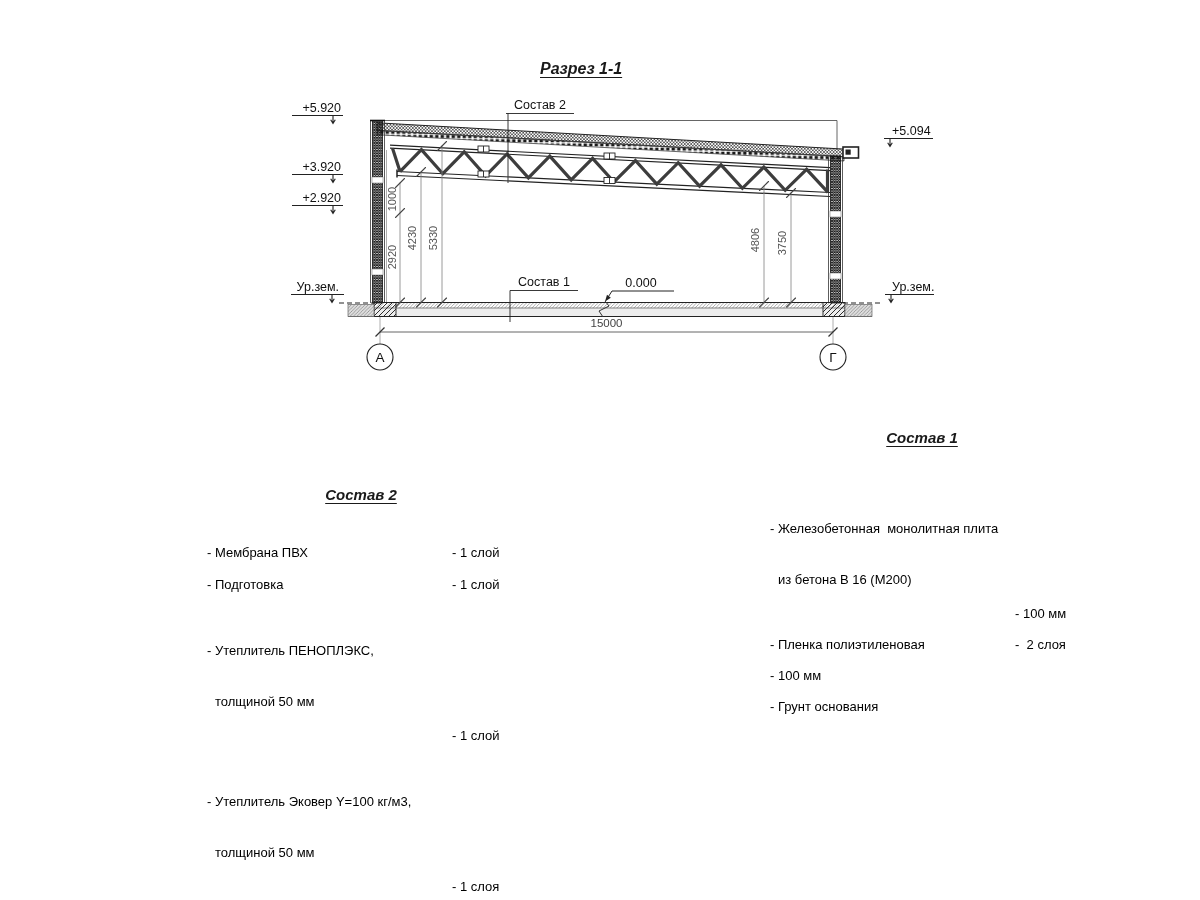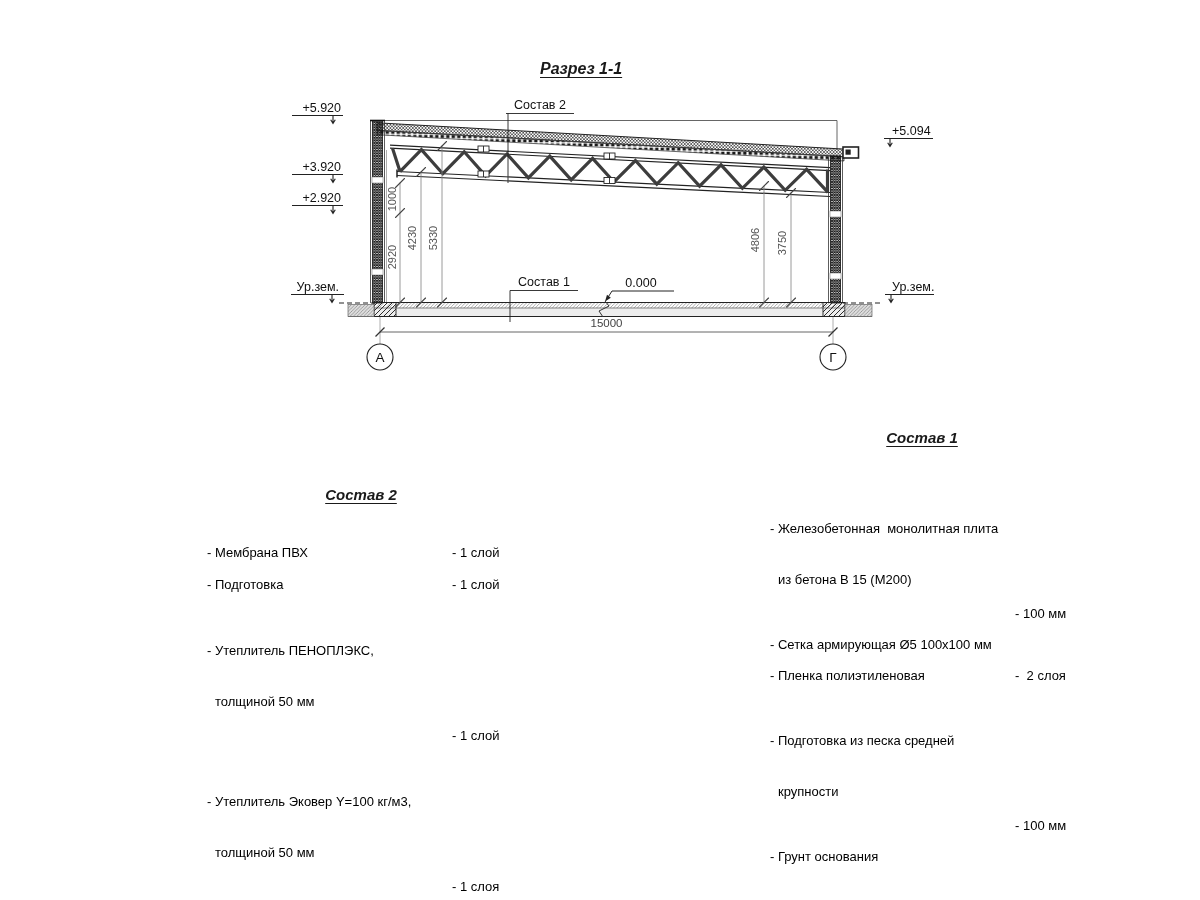--- a/index.html
+++ b/index.html
@@ -258,34 +258,27 @@
     <div class="mat-value">- 1 слоя</div>
   </div>
 
 </div>
 
 <div class="abs list-heading heading-s1">Состав 1</div>
 <div class="abs mat-list list-s1">
   <div class="mat-item">
     <div class="mat-name">
       <div class="l1">- Железобетонная  монолитная плита</div>
-      <div class="l2">из бетона В 15 (М200)</div>
+      <div class="l2">из бетона В 16 (М200)</div>
     </div>
     <div class="mat-value">- 100 мм</div>
   </div>
   <div class="mat-item">
-    <div class="mat-name"><div class="l1">- Сетка армирующая Ø5 100х100 мм</div></div>
-  </div>
-  <div class="mat-item">
     <div class="mat-name"><div class="l1">- Пленка полиэтиленовая</div></div>
     <div class="mat-value">-  2 слоя</div>
   </div>
   <div class="mat-item">
-    <div class="mat-name">
-      <div class="l1">- Подготовка из песка средней</div>
-      <div class="l2">крупности</div>
-    </div>
     <div class="mat-value">- 100 мм</div>
   </div>
   <div class="mat-item">
     <div class="mat-name"><div class="l1">- Грунт основания</div></div>
   </div>
 </div>
 
 </body></html>

